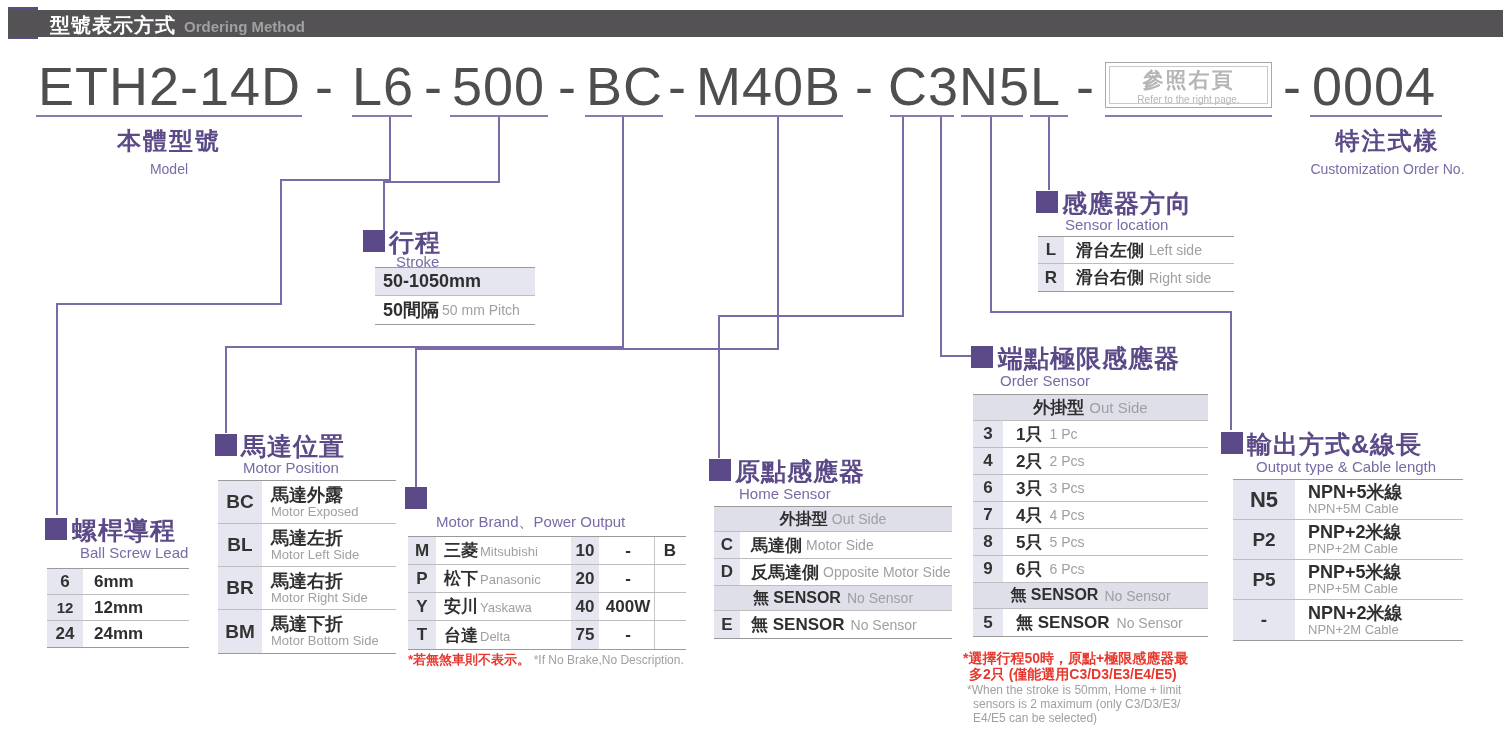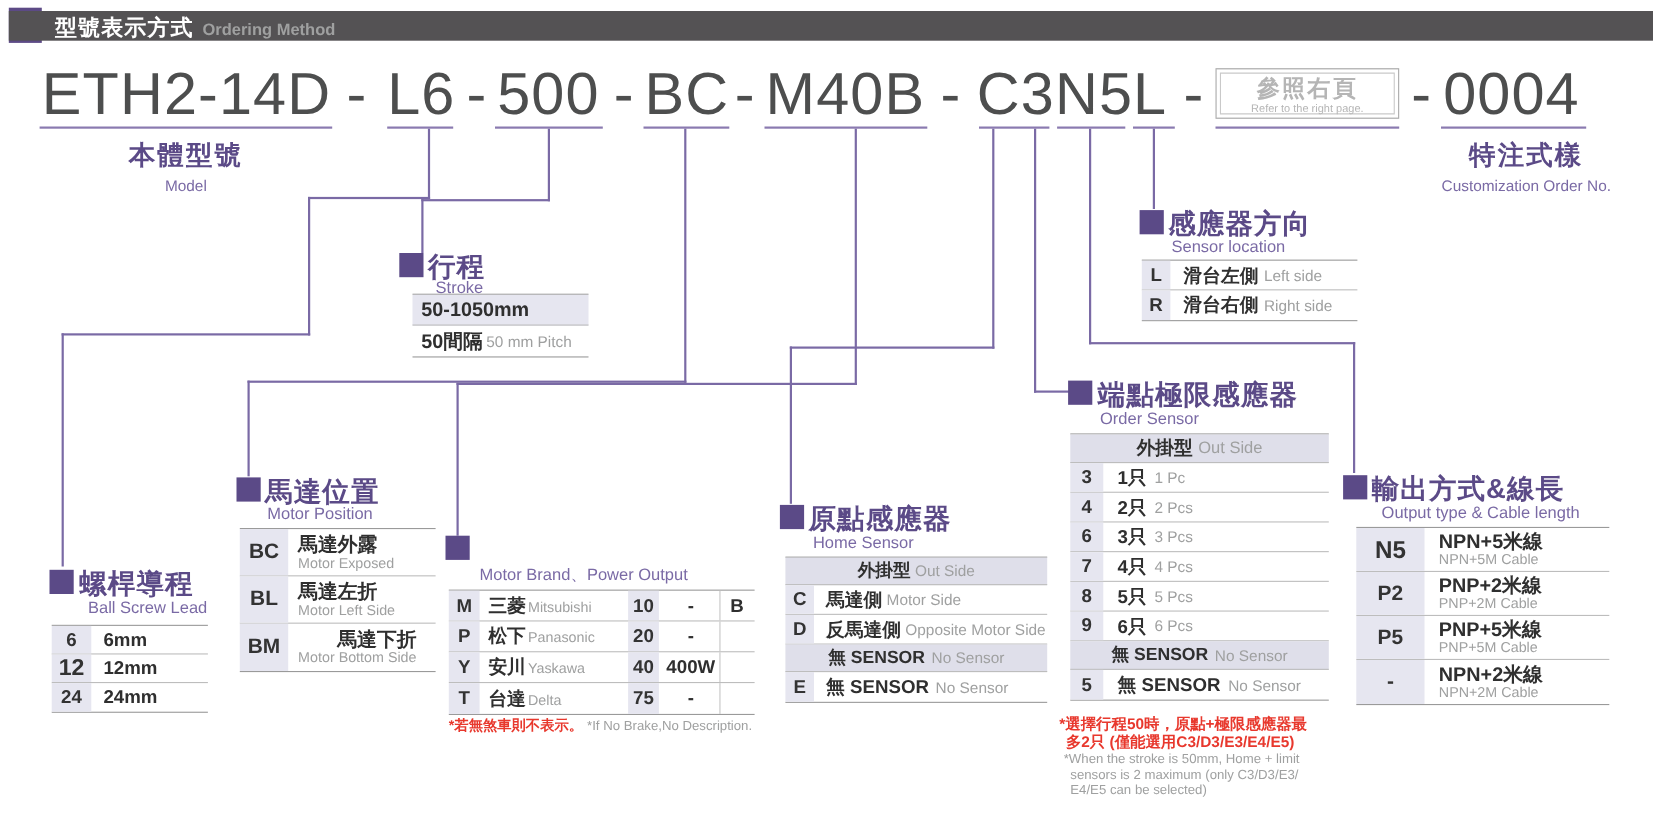--- a/index.html
+++ b/index.html
@@ -135,21 +135,21 @@
 
   <div class="sq" style="left:45px;top:518px;"></div>
   <div class="stitle" style="left:72px;top:514px;">螺桿導程</div>
   <div class="ssub" style="left:80px;top:544px;">Ball Screw Lead</div>
   <div class="tbl" style="left:47px;top:568px;width:142px;">
     <div class="trow" style="height:26px;">
       <span class="idc" style="width:36px;font-size:17px;">6</span>
       <span class="ck" style="font-size:17px;margin-left:8px;">6mm</span>
     </div>
     <div class="trow" style="height:26px;">
-      <span class="idc" style="width:36px;font-size:21px;">12</span>
+      <span class="idc" style="width:36px;font-size:15px;">12</span>
       <span class="ck" style="font-size:17px;margin-left:8px;">12mm</span>
     </div>
     <div class="trow" style="height:26px;">
       <span class="idc" style="width:36px;font-size:17px;">24</span>
       <span class="ck" style="font-size:17px;margin-left:8px;">24mm</span>
     </div>
   </div>
 
   <div class="sq" style="left:215px;top:434px;"></div>
   <div class="stitle" style="left:241px;top:430px;">馬達位置</div>
@@ -162,21 +162,28 @@
         <span class="en" style="font-size:13px;">Motor Exposed</span>
       </span>
     </div>
     <div class="trow" style="height:43px;">
       <span class="idc" style="width:44px;font-size:19px;">BL</span>
       <span class="stack" style="margin-left:6px;">
         <span class="ck" style="font-size:18px;">馬達左折</span>
         <span class="en" style="font-size:13px;">Motor Left Side</span>
       </span>
     </div>
-    <div class="trow" style="height:43px;text-align:right;">
+    <div class="trow" style="height:43px;">
+      <span class="idc" style="width:44px;font-size:19px;">BR</span>
+      <span class="stack" style="margin-left:6px;">
+        <span class="ck" style="font-size:18px;">馬達右折</span>
+        <span class="en" style="font-size:13px;">Motor Right Side</span>
+      </span>
+    </div>
+    <div class="trow" style="height:43px;">
       <span class="idc" style="width:44px;font-size:19px;">BM</span>
       <span class="stack" style="margin-left:6px;">
         <span class="ck" style="font-size:18px;">馬達下折</span>
         <span class="en" style="font-size:13px;">Motor Bottom Side</span>
       </span>
     </div>
   </div>
 
   <div class="sq" style="left:405px;top:487px;"></div>
   <div class="ssub" style="left:436px;top:513px;">Motor Brand、Power Output</div>

